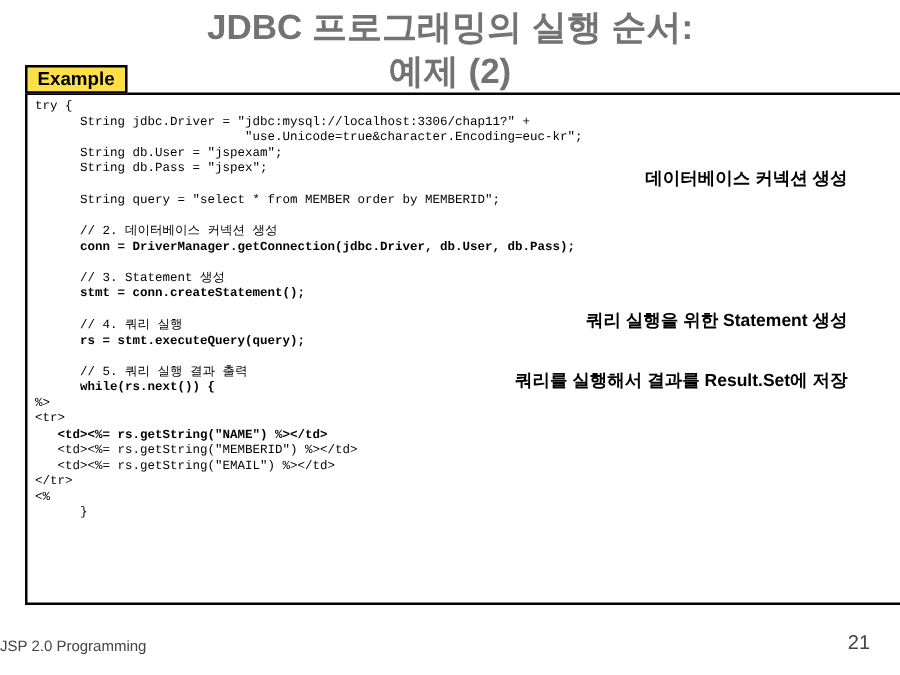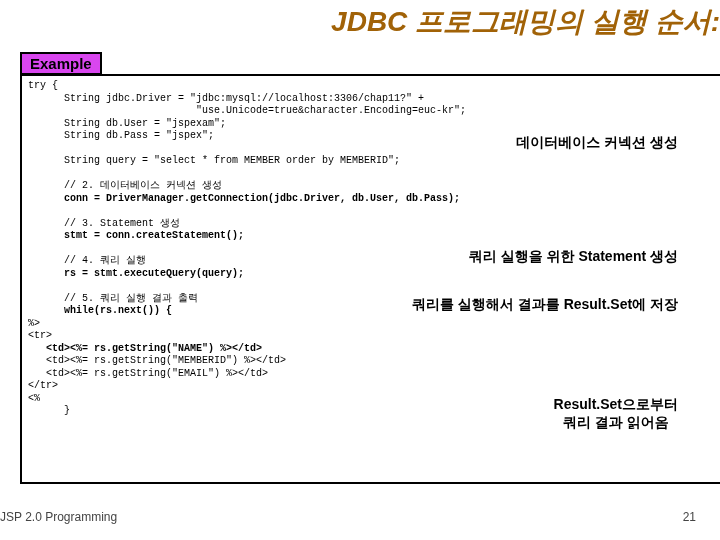--- a/index.html
+++ b/index.html
@@ -16,36 +16,35 @@
   .slide {
     width: 720px;
     height: 540px;
     position: relative;
   }
   .title {
     position: absolute;
     top: 4px;
     left: 0;
     width: 100%;
-    text-align: right;
+    text-align: center;
     font-size: 28px;
     font-weight: bold;
-    color: #a16207;
+    color: #737373;
     line-height: 1.25;
-    font-style: italic;
   }
   .example-box {
     position: absolute;
     top: 52px;
     left: 20px;
     border: 2px solid #000;
     padding: 1px 8px;
     font-size: 15px;
     font-weight: bold;
-    background: #d946ef;
+    background: #fde047;
     z-index: 2;
   }
   .code-box {
     position: absolute;
     top: 74px;
     left: 20px;
     width: 704px;
     height: 410px;
     border: 2px solid #000;
     padding: 4px 6px;
@@ -72,31 +71,32 @@
     left: 0;
     width: 100%;
     text-align: left;
     font-size: 12px;
     color: #444;
   }
   .page-num {
     position: absolute;
     bottom: 16px;
     right: 24px;
-    font-size: 12px;
+    font-size: 16px;
     color: #444;
   }
 </style>
 </head>
 <body>
 
 <div class="slide">
 
   <div class="title">
     <span>JDBC 프로그래밍의 실행 순서:</span><br>
+    <span>예제 (2)</span>
   </div>
 
   <div class="example-box">Example</div>
 
   <div class="code-box"><span>try {</span>
 <span>      String jdbc.Driver = "jdbc:mysql://localhost:3306/chap11?" +</span>
 <span>                            "use.Unicode=true&amp;character.Encoding=euc-kr";</span>
 <span>      String db.User = "jspexam";</span>
 <span>      String db.Pass = "jspex";</span>
 <span></span>
@@ -118,21 +118,17 @@
 <span class="bold">   &lt;td&gt;&lt;%= rs.getString("NAME") %&gt;&lt;/td&gt;</span>
 <span>   &lt;td&gt;&lt;%= rs.getString("MEMBERID") %&gt;&lt;/td&gt;</span>
 <span>   &lt;td&gt;&lt;%= rs.getString("EMAIL") %&gt;&lt;/td&gt;</span>
 <span>&lt;/tr&gt;</span>
 <span>&lt;%</span>
 <span>      }</span></div>
 
   <div class="annot annot1">데이터베이스 커넥션 생성</div>
   <div class="annot annot2">쿼리 실행을 위한 Statement 생성</div>
   <div class="annot annot3">쿼리를 실행해서 결과를 Result.Set에 저장</div>
-  <div class="annot annot4">
-    <span>Result.Set으로부터</span><br>
-    <span>쿼리 결과 읽어옴</span>
-  </div>
 
   <div class="footer-left">JSP 2.0 Programming</div>
   <div class="page-num">21</div>
 
 </div>
 
 </body></html>

